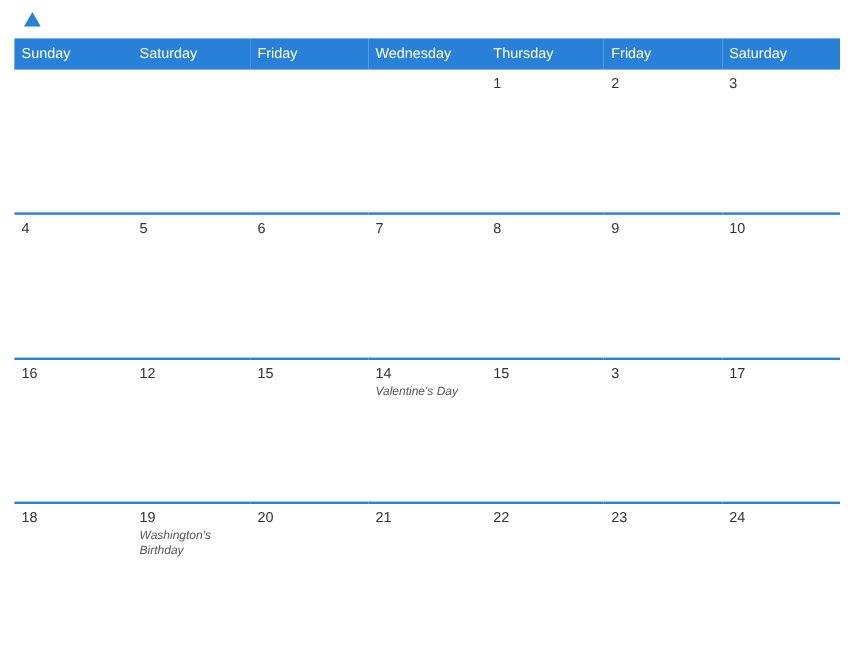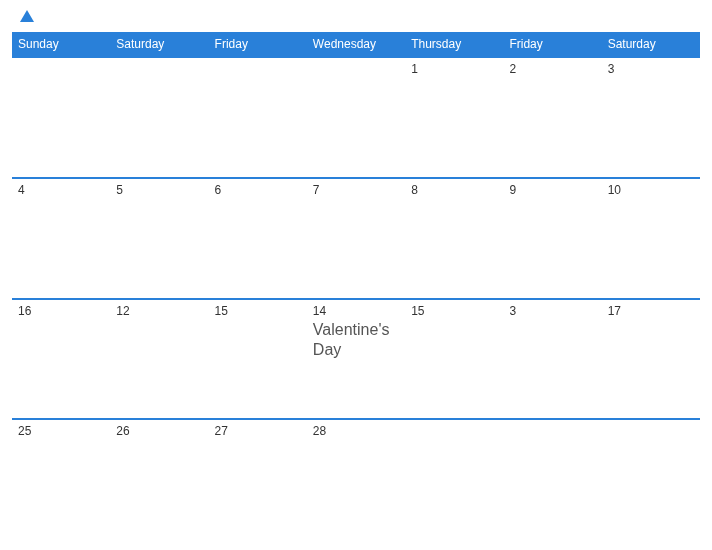--- a/index.html
+++ b/index.html
@@ -97,25 +97,26 @@
       border-right: none;
       border-left: none;
       background: #fff;
     }
     .day-number {
       font-size: 12px;
       color: #333;
       display: block;
     }
     .event-label {
-      font-size: 16px;
+      font-size: 10px;
       color: #555;
       display: block;
       margin-top: 2px;
       line-height: 1.3;
+      font-style: italic;
     }
     .empty-cell {
       background: #f9f9f9;
     }
   </style>
 </head>
 <body>
 
 <div class="calendar-container">
   <div class="header">
@@ -200,30 +201,37 @@
           </td>
           <td>
             <span class="day-number">3</span>
           </td>
           <td>
             <span class="day-number">17</span>
           </td>
         </tr>
         <tr>
           <td>
-            <span class="day-number">25</span>
-          </td>
-          <td>
-            <span class="day-number">26</span>
-          </td>
-          <td>
-            <span class="day-number">27</span>
-          </td>
-          <td>
-            <span class="day-number">28</span>
-          </td>
-          <td class="empty-cell"></td>
-          <td class="empty-cell"></td>
-          <td class="empty-cell"></td>
+            <span class="day-number">18</span>
+          </td>
+          <td>
+            <span class="day-number">19</span>
+            <span class="event-label">Washington's Birthday</span>
+          </td>
+          <td>
+            <span class="day-number">20</span>
+          </td>
+          <td>
+            <span class="day-number">21</span>
+          </td>
+          <td>
+            <span class="day-number">22</span>
+          </td>
+          <td>
+            <span class="day-number">23</span>
+          </td>
+          <td>
+            <span class="day-number">24</span>
+          </td>
         </tr>
       </tbody>
   </table>
 </div>
 
 </body></html>

